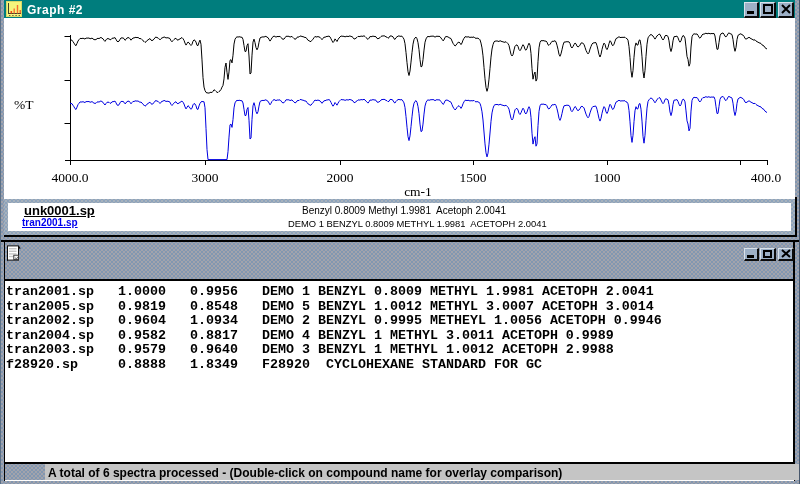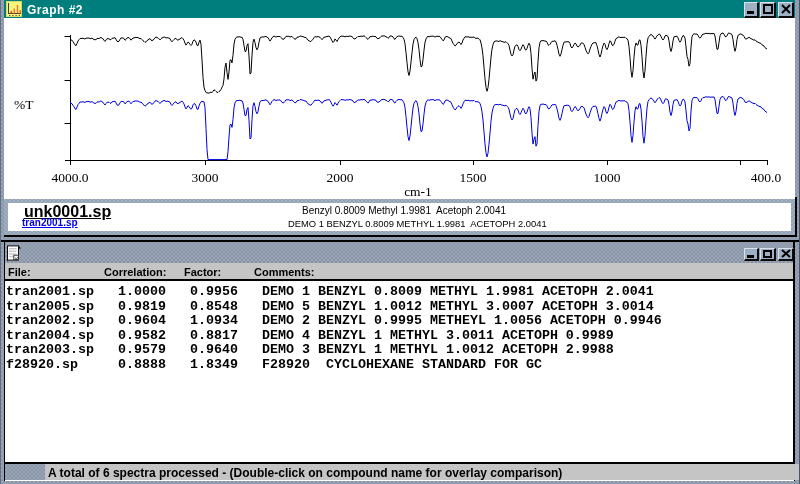--- a/index.html
+++ b/index.html
@@ -56,46 +56,40 @@
       <div class="inner"></div>
     </div>
   <div class="abs blk" style="left:795px;top:197px;width:2px;height:40px;"></div>
 
   <div class="abs blk" style="left:4px;top:235px;width:791px;height:2px;"></div>
   <div class="abs blk" style="left:0px;top:240px;width:800px;height:2px;"></div>
 
   <div class="abs dither" id="cmp-title">
     <div class="ttext">Compare - UNK0001.SP</div>
   </div>
-  <div class="abs" id="cmp-header">
-    <span style="position:absolute;left:3px;top:3px;">File:</span>
-    <span style="position:absolute;left:99px;top:3px;">Correlation:</span>
-    <span style="position:absolute;left:179px;top:3px;">Factor:</span>
-    <span style="position:absolute;left:249px;top:3px;">Comments:</span>
-  </div>
   <div class="abs blk" style="left:4px;top:279px;width:791px;height:2px;"></div>
   <div class="abs" id="cmp-content">
     <div id="cmp-table">tran2001.sp   1.0000   0.9956   DEMO 1 BENZYL 0.8009 METHYL 1.9981 ACETOPH 2.0041
 tran2005.sp   0.9819   0.8548   DEMO 5 BENZYL 1.0012 METHYL 3.0007 ACETOPH 3.0014
 tran2002.sp   0.9604   1.0934   DEMO 2 BENZYL 0.9995 METHEYL 1.0056 ACETOPH 0.9946
 tran2004.sp   0.9582   0.8817   DEMO 4 BENZYL 1 METHYL 3.0011 ACETOPH 0.9989
 tran2003.sp   0.9579   0.9640   DEMO 3 BENZYL 1 METHYL 1.0012 ACETOPH 2.9988
 f28920.sp     0.8888   1.8349   F28920  CYCLOHEXANE STANDARD FOR GC</div>
   </div>
 
   <div class="abs blk" style="left:4px;top:242px;width:1px;height:239px;"></div>
   <div class="abs blk" style="left:793px;top:242px;width:2px;height:239px;"></div>
 
   <div class="abs blk" style="left:4px;top:462px;width:791px;height:2px;"></div>
   <div class="abs" id="statusbar">
     <span>A total of 6 spectra processed - (Double-click on compound name for overlay comparison)</span>
   </div>
   <div class="abs" style="left:5px;top:480px;width:789px;height:1px;background:#fff;"></div>
 
-  <div class="abs" style="left:24px;top:203px;font-size:16px;font-weight:bold;text-decoration:underline;">unk0001.sp</div>
+  <div class="abs" style="left:24px;top:203px;font-size:13px;font-weight:bold;text-decoration:underline;">unk0001.sp</div>
   <div class="abs" style="left:22px;top:216.5px;font-size:10px;font-weight:bold;color:#0000ee;text-decoration:underline;">tran2001.sp</div>
   <div class="abs" style="left:288px;top:204.5px;font-size:10px;margin-left:14px;">Benzyl 0.8009 Methyl 1.9981&nbsp; Acetoph 2.0041</div>
   <div class="abs" style="left:288px;top:218px;font-size:9.4px;text-align:right;">DEMO 1 BENZYL 0.8009 METHYL 1.9981&nbsp; ACETOPH 2.0041</div>
 
   <svg class="abs" style="left:0;top:0;" width="800" height="250" viewBox="0 0 800 250">
   <path d="M70.5,35 V160" stroke="#000" stroke-width="1" fill="none"></path>
   <path d="M65,160.5 H768" stroke="#000" stroke-width="1" fill="none"></path>
   <path d="M64.5,36.5 H70" stroke="#000" stroke-width="1"></path>
   <path d="M64.5,80.5 H70" stroke="#000" stroke-width="1"></path>
   <path d="M64.5,123.5 H70" stroke="#000" stroke-width="1"></path>

